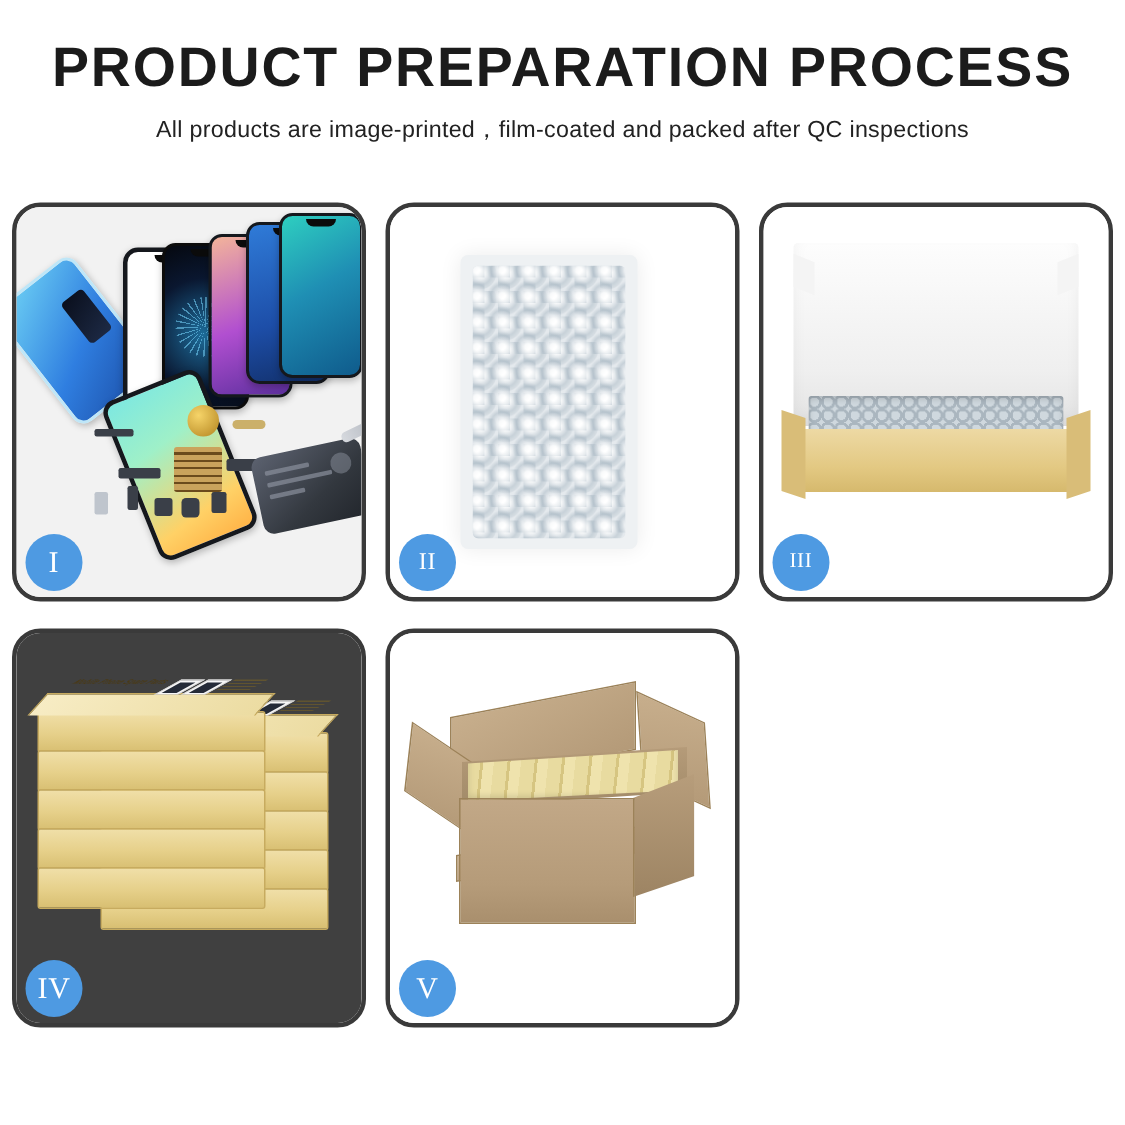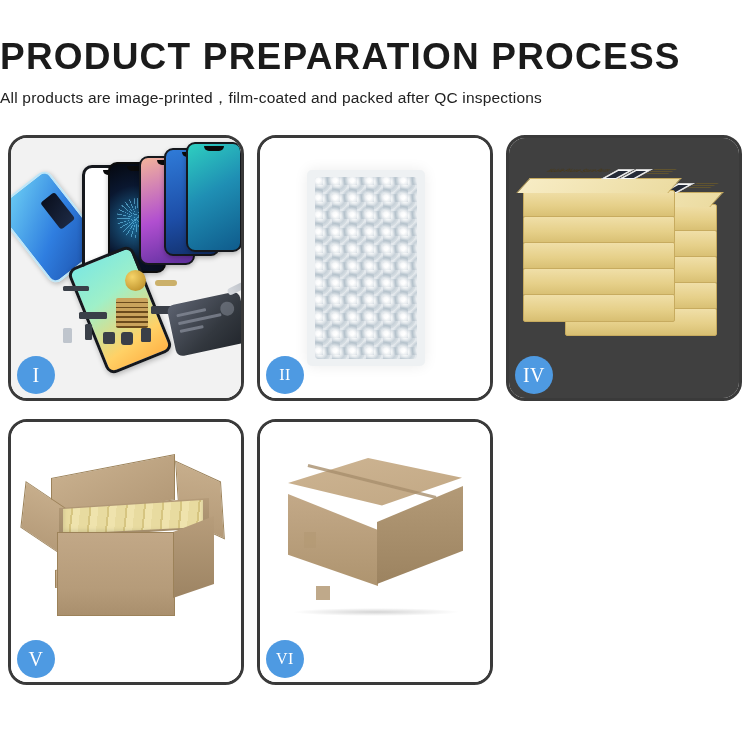--- a/index.html
+++ b/index.html
@@ -4,21 +4,21 @@
 <style>
   html,body{margin:0;padding:0;}
   body{
     width:750px;height:750px;background:#ffffff;
     font-family:"Liberation Sans","DejaVu Sans",sans-serif;
     overflow:hidden;position:relative;
   }
   .page{width:750px;height:750px;position:relative;box-sizing:border-box;}
 
   
-  .header{padding-top:38px;}
+  .header{padding-top:26px;text-align:center;}
   .title{
     font-size:37px;font-weight:700;color:#1b1b1b;letter-spacing:1.2px;
     line-height:1.05;white-space:nowrap;
   }
   .subtitle{
     margin-top:11px;font-size:15.5px;color:#222;letter-spacing:.2px;
     white-space:nowrap;
   }
 
   
@@ -250,20 +250,30 @@
 
     <div class="panel">
       <div class="stage p2">
         <div class="wrapsheet">
           <div class="bubbles"></div>
         </div>
         <div class="badge sm">II</div>
       </div>
     </div>
 
+    <div class="panel">
+      <div class="stage p3">
+        <div class="b3">
+          <div class="b3-lid"></div>
+          <div class="b3-inner"></div>
+          <div class="b3-base"></div>
+        </div>
+        <div class="badge xs">III</div>
+      </div>
+    </div>
 
     <div class="panel">
       <div class="stage p4">
         <div class="stack">
           <div class="rbox" style="left:52px;top:44px;">
             <div class="top">
                 <div class="lbl"><span>Mobile Phone Spare Parts</span><span class="sw">
                     <i></i>
                   </span><span class="sw sw2">
                     <i></i>
@@ -301,29 +311,15 @@
           <div class="c5-cavity"></div>
           <div class="c5-fill"></div>
           <div class="flap f-front"></div>
           <div class="c5-front"></div>
           <div class="c5-side"></div>
         </div>
         <div class="badge">V</div>
       </div>
     </div>
 
-    <div class="panel">
-      <div class="stage p6">
-        <div class="c6">
-          <div class="c6-top"></div>
-          <div class="c6-seam"></div>
-          <div class="c6-left"></div>
-          <div class="c6-right"></div>
-          <div class="tape t1"></div>
-          <div class="tape t2"></div>
-          <div class="c6-sh"></div>
-        </div>
-        <div class="badge sm">VI</div>
-      </div>
-    </div>
 
   </div>
 </div>
 
 </body></html>

